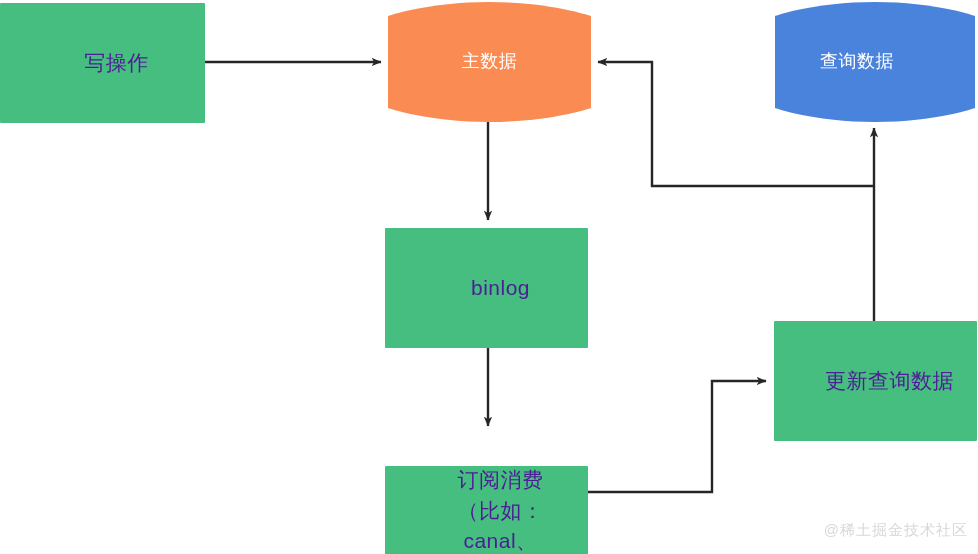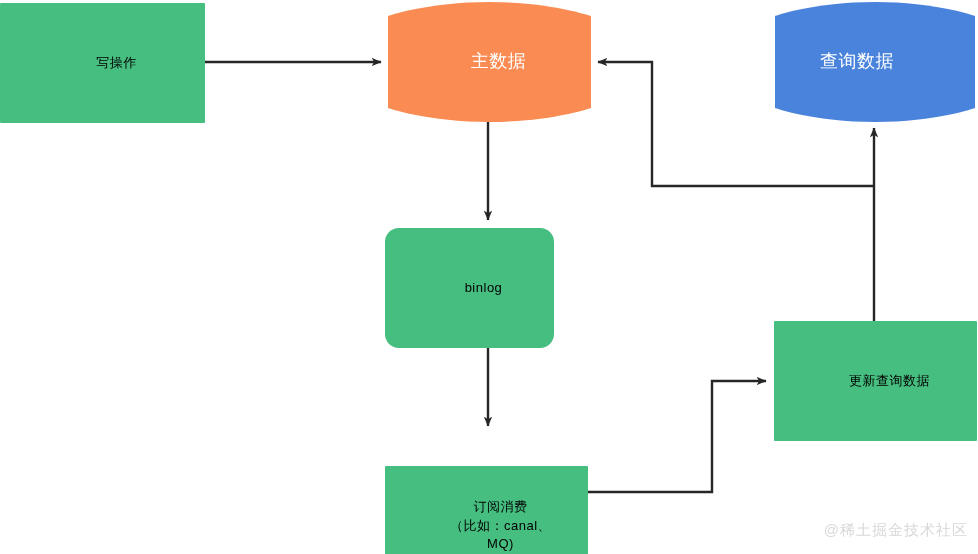--- a/index.html
+++ b/index.html
@@ -18,22 +18,22 @@
     background: #ffffff;
     overflow: hidden;
   }
   .node {
     position: absolute;
     box-sizing: border-box;
     display: flex;
     align-items: center;
     justify-content: center;
     text-align: center;
-    color: #000000;
-    font-size: 13px;
+    color: #4c1d95;
+    font-size: 21px;
     line-height: 1.45;
     letter-spacing: 0.5px;
     z-index: 3;
     user-select: none;
     padding-left: 28px;
   }
   .node.rect {
     border-radius: 1px;
   }
   .node-label {
@@ -105,35 +105,35 @@
     <path class="edge-path" marker-end="url(#arrowhead)" d="M 488 348 L 488 426" stroke="#262626"></path>
     <path class="edge-path" marker-end="url(#arrowhead)" d="M 588 492 L 712 492 L 712 381 L 766 381" stroke="#262626"></path>
     <path class="edge-path" marker-end="url(#arrowhead)" d="M 874 321 L 874 128" stroke="#262626"></path>
     <path class="edge-path" marker-end="url(#arrowhead)" d="M 874 186 L 652 186 L 652 62 L 598 62" stroke="#262626"></path>
   </svg>
 
   <div class="node rect" id="node-write-op" style="left: 0px; top: 3px; width: 205px; height: 120px; background: rgb(70, 190, 128);">
     <span class="node-label">写操作</span>
   </div>
 
-  <div class="cyl-wrap" id="node-main-db" style="left: 388px; top: 2px; width: 203px; height: 120px; padding-left: 18px;">
+  <div class="cyl-wrap" id="node-main-db" style="left: 388px; top: 2px; width: 203px; height: 120px;">
     <svg viewBox="0 0 203 120" width="203" height="120" preserveAspectRatio="none" xmlns="http://www.w3.org/2000/svg">
       <path id="shape-main-db" d="M 0 14 C 0 14 40 0 101.5 0 C 163 0 203 14 203 14 L 203 106 C 203 106 163 120 101.5 120 C 40 120 0 106 0 106 Z" fill="#fa8c53"></path>
     </svg>
     <span class="cyl-label" id="label-main-db" style="top: 47px;">主数据</span>
   </div>
 
   <div class="cyl-wrap" id="node-query-db" style="left: 775px; top: 2px; width: 164px; height: 120px;">
     <svg viewBox="0 0 200 120" width="200" height="120" preserveAspectRatio="none" xmlns="http://www.w3.org/2000/svg">
       <path id="shape-query-db" d="M 0 14 C 0 14 39 0 100 0 C 161 0 200 14 200 14 L 200 106 C 200 106 161 120 100 120 C 39 120 0 106 0 106 Z" fill="#4a83db"></path>
     </svg>
     <span class="cyl-label" id="label-query-db" style="top: 47px;">查询数据</span>
   </div>
 
-  <div class="node rect" id="node-binlog" style="left: 385px; top: 228px; width: 169px; height: 120px; background: rgb(70, 190, 128); border-radius: 14px;">
+  <div class="node rect" id="node-binlog" style="left: 385px; top: 228px; width: 203px; height: 120px; background: rgb(70, 190, 128);">
     <span class="node-label">binlog</span>
   </div>
 
   <div class="node rect" id="node-subscribe-consume" style="left: 385px; top: 434px; width: 203px; height: 120px; background: rgb(70, 190, 128); margin-top: 32px;">
     <span class="node-label">订阅消费
 （比如：canal、
 MQ)</span>
   </div>
 
   <div class="node rect" id="node-update-query-db" style="left: 774px; top: 321px; width: 203px; height: 120px; background: rgb(70, 190, 128);">

